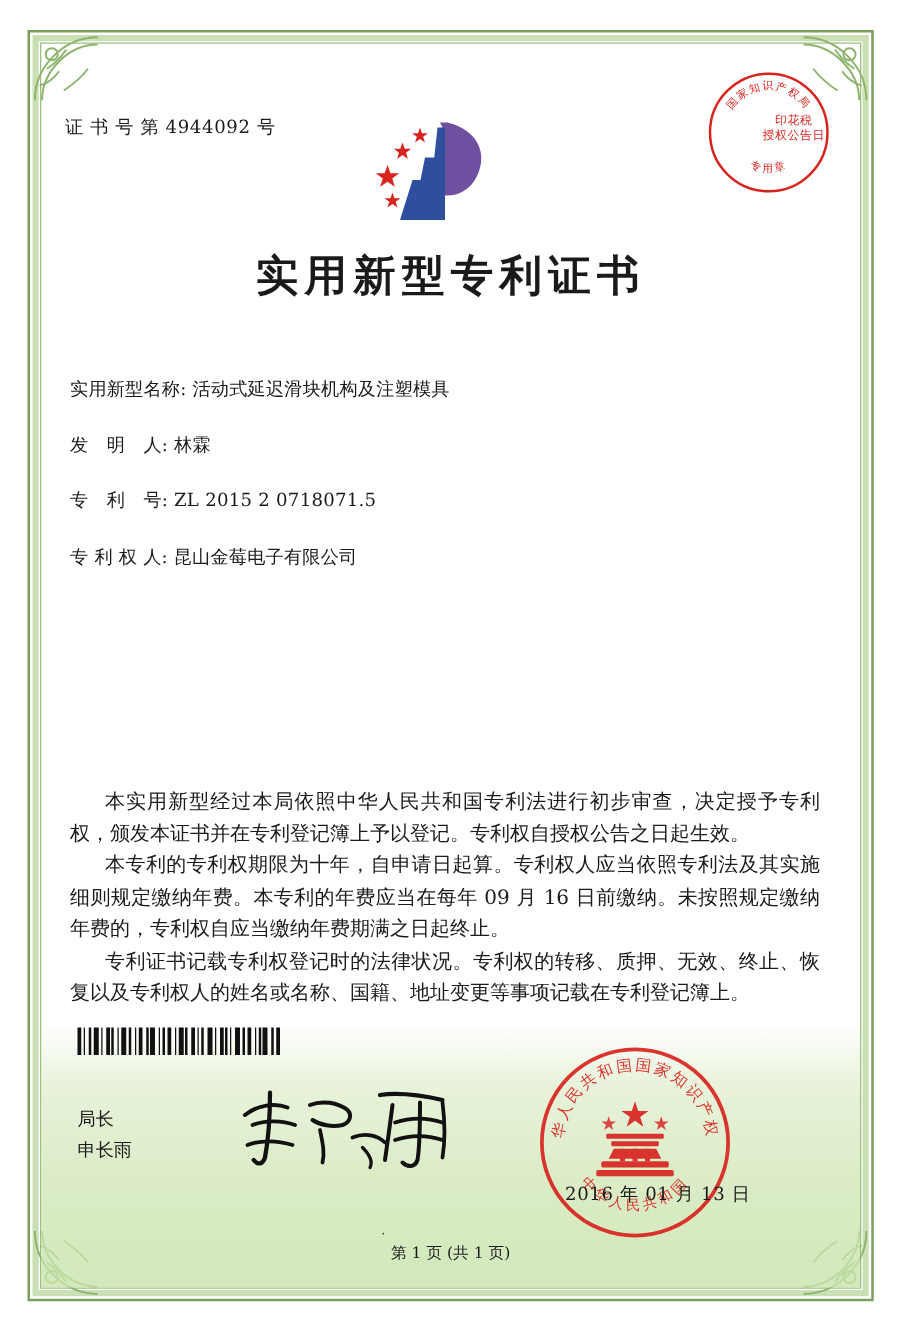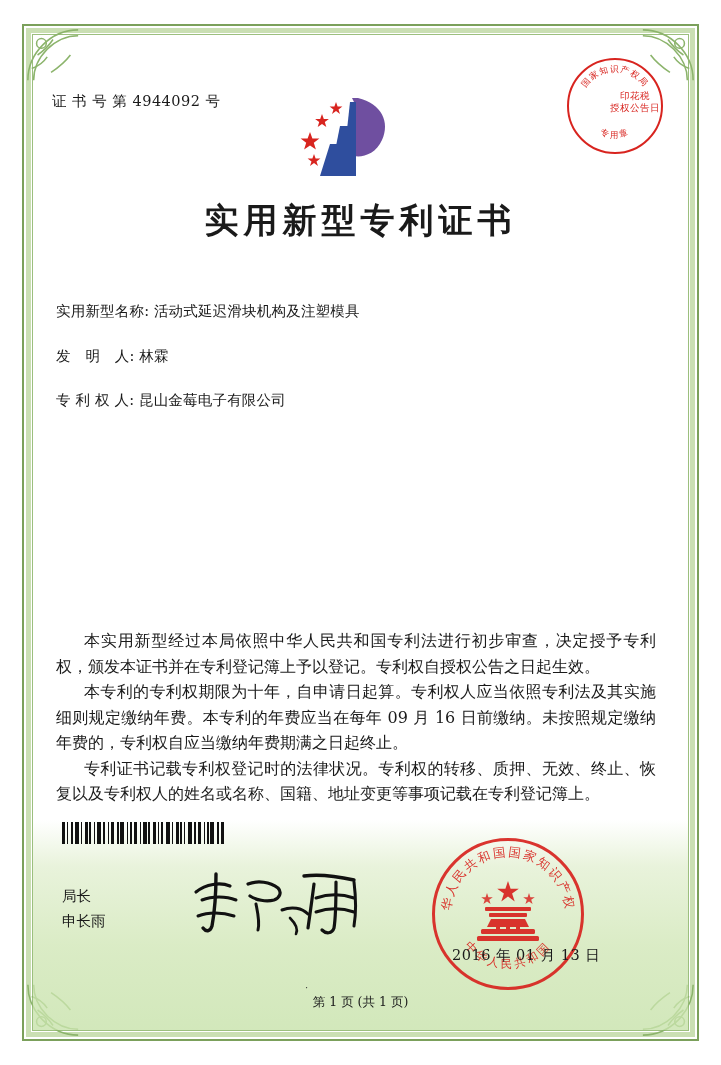--- a/index.html
+++ b/index.html
@@ -306,20 +306,24 @@
   <div class="fields">
     <div class="field-row">
       <span class="field-label">实用新型名称:</span>
       <span class="field-value">活动式延迟滑块机构及注塑模具</span>
     </div>
     <div class="field-row">
       <span class="field-label">发　明　人:</span>
       <span class="field-value">林霖</span>
     </div>
     <div class="field-row">
+      <span class="field-label">专　利　号:</span>
+      <span class="field-value">ZL 2015 2 0718071.5</span>
+    </div>
+    <div class="field-row">
       <span class="field-label">专 利 权 人:</span>
       <span class="field-value">昆山金莓电子有限公司</span>
     </div>
   </div>
 
   <div class="paragraphs">
     <p>本实用新型经过本局依照中华人民共和国专利法进行初步审查，决定授予专利权，颁发本证书并在专利登记簿上予以登记。专利权自授权公告之日起生效。</p>
     <p>本专利的专利权期限为十年，自申请日起算。专利权人应当依照专利法及其实施细则规定缴纳年费。本专利的年费应当在每年 09 月 16 日前缴纳。未按照规定缴纳年费的，专利权自应当缴纳年费期满之日起终止。</p>
     <p>专利证书记载专利权登记时的法律状况。专利权的转移、质押、无效、终止、恢复以及专利权人的姓名或名称、国籍、地址变更等事项记载在专利登记簿上。</p>
   </div>

